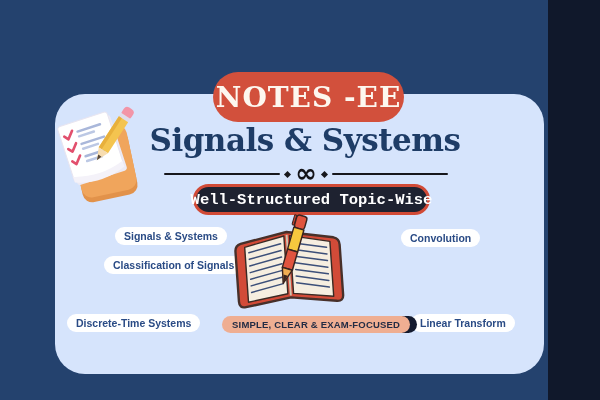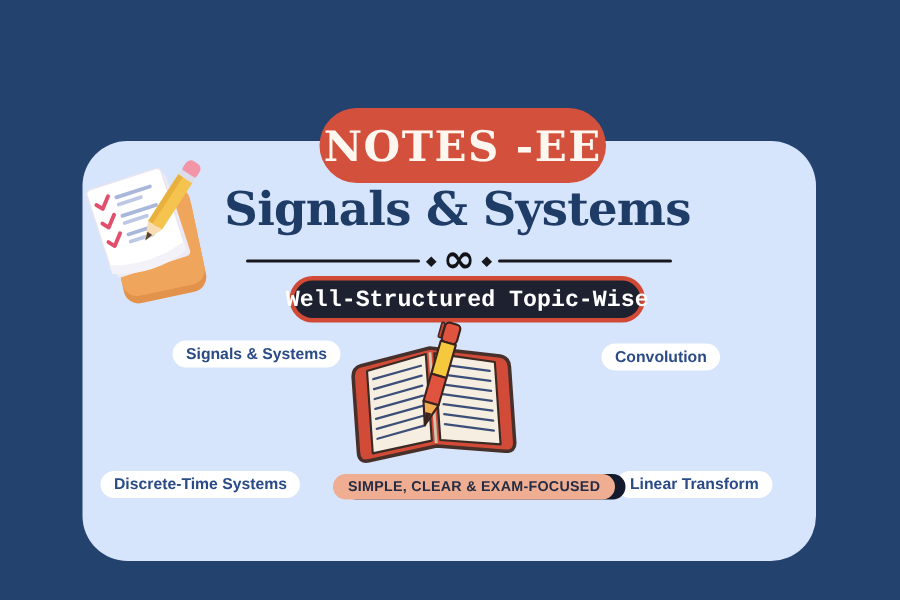--- a/index.html
+++ b/index.html
@@ -1,17 +1,17 @@
 <!DOCTYPE html>
 <html><head>
 <meta charset="utf-8">
 <style>
   html,body{margin:0;padding:0;background:#10182b;}
   #stage{
-    position:relative; width:600px; height:400px; overflow:hidden;
+    position:relative; width:548px; height:400px; overflow:hidden;
     background:#24426e;
     font-family:"Liberation Sans", sans-serif;
   }
   
   .card{
     position:absolute; left:55px; top:94px; width:489px; height:280px;
     background:#d6e4fc; border-radius:30px;
   }
   
   .badge{
@@ -97,20 +97,21 @@
     <div class="inf">∞</div>
     <div class="diamond"></div>
     <div class="line"></div>
   </div>
 
   <div class="subtitle">
     <span>Well-Structured Topic-Wise</span>
   </div>
 
   <div class="pill pl1">Signals &amp; Systems</div>
+  <div class="pill pl2">Classification of Signals</div>
   <div class="pill pl4">Discrete-Time Systems</div>
 
   <div class="pill pr1">Convolution</div>
   <div class="pill pr4">Linear Transform</div>
 
   <div class="footer-wrap">
     <div class="footer-shadow"></div>
     <div class="footer-pill">SIMPLE, CLEAR &amp; EXAM-FOCUSED</div>
   </div>
 

